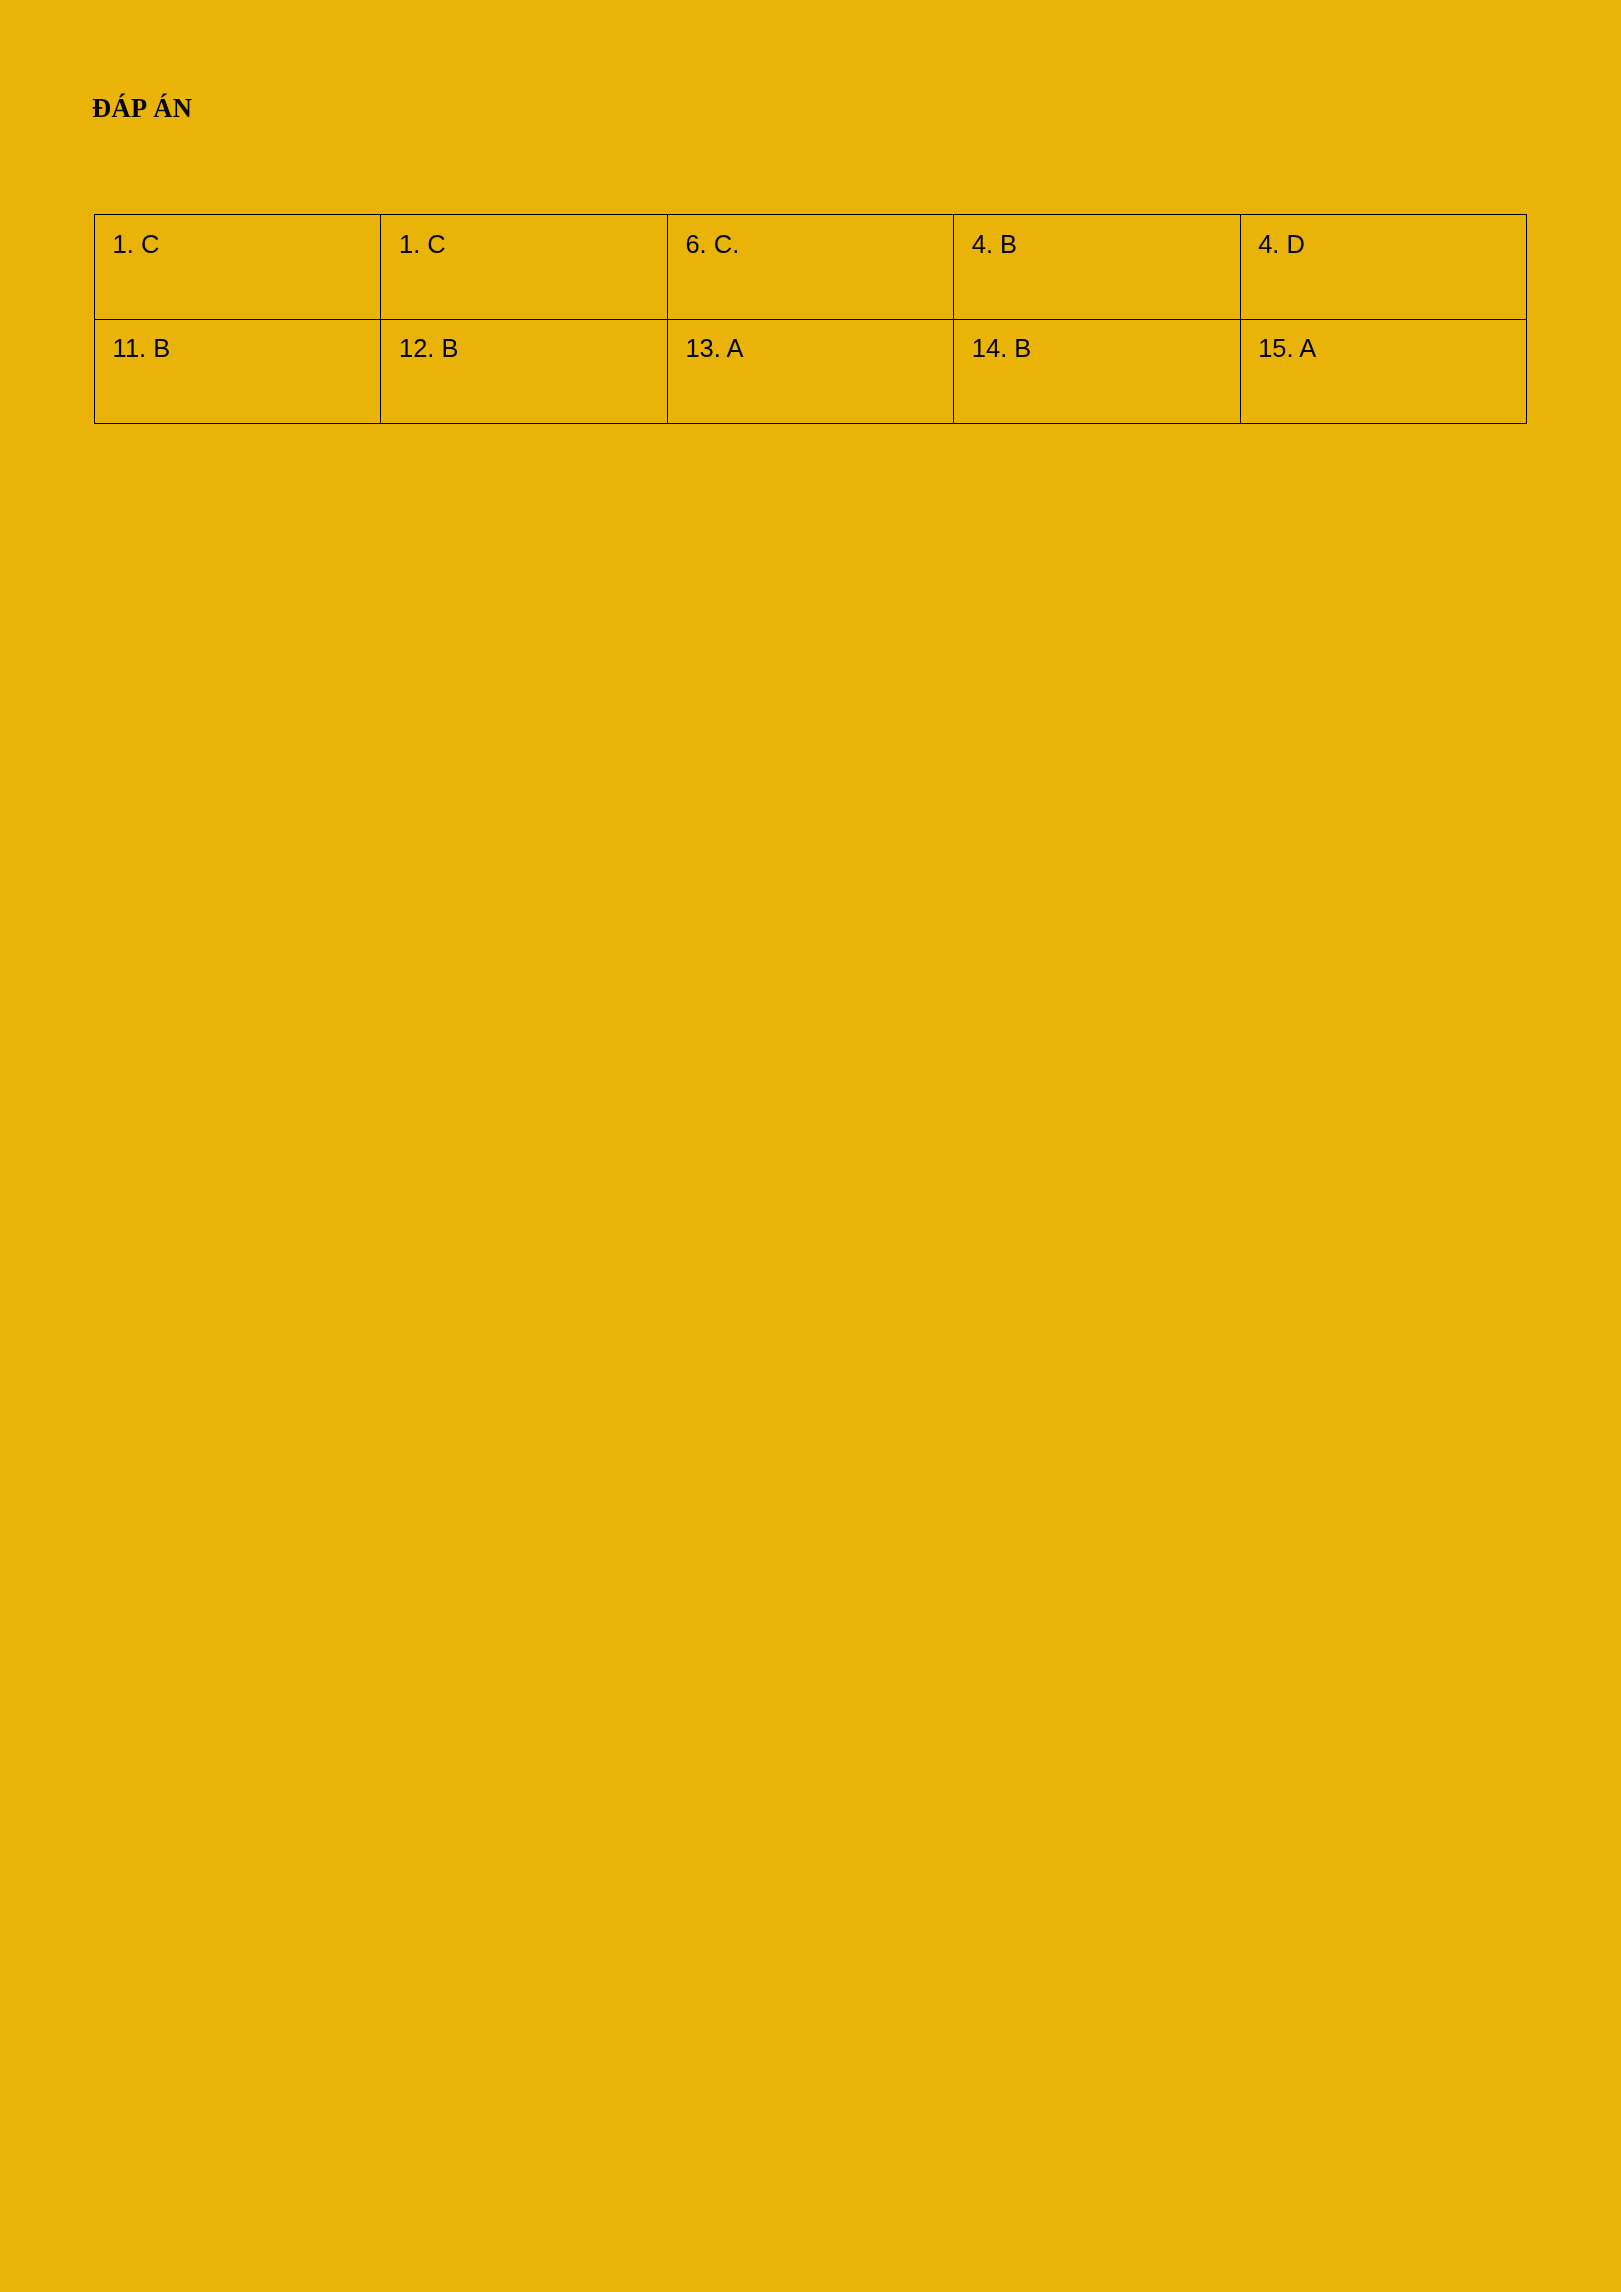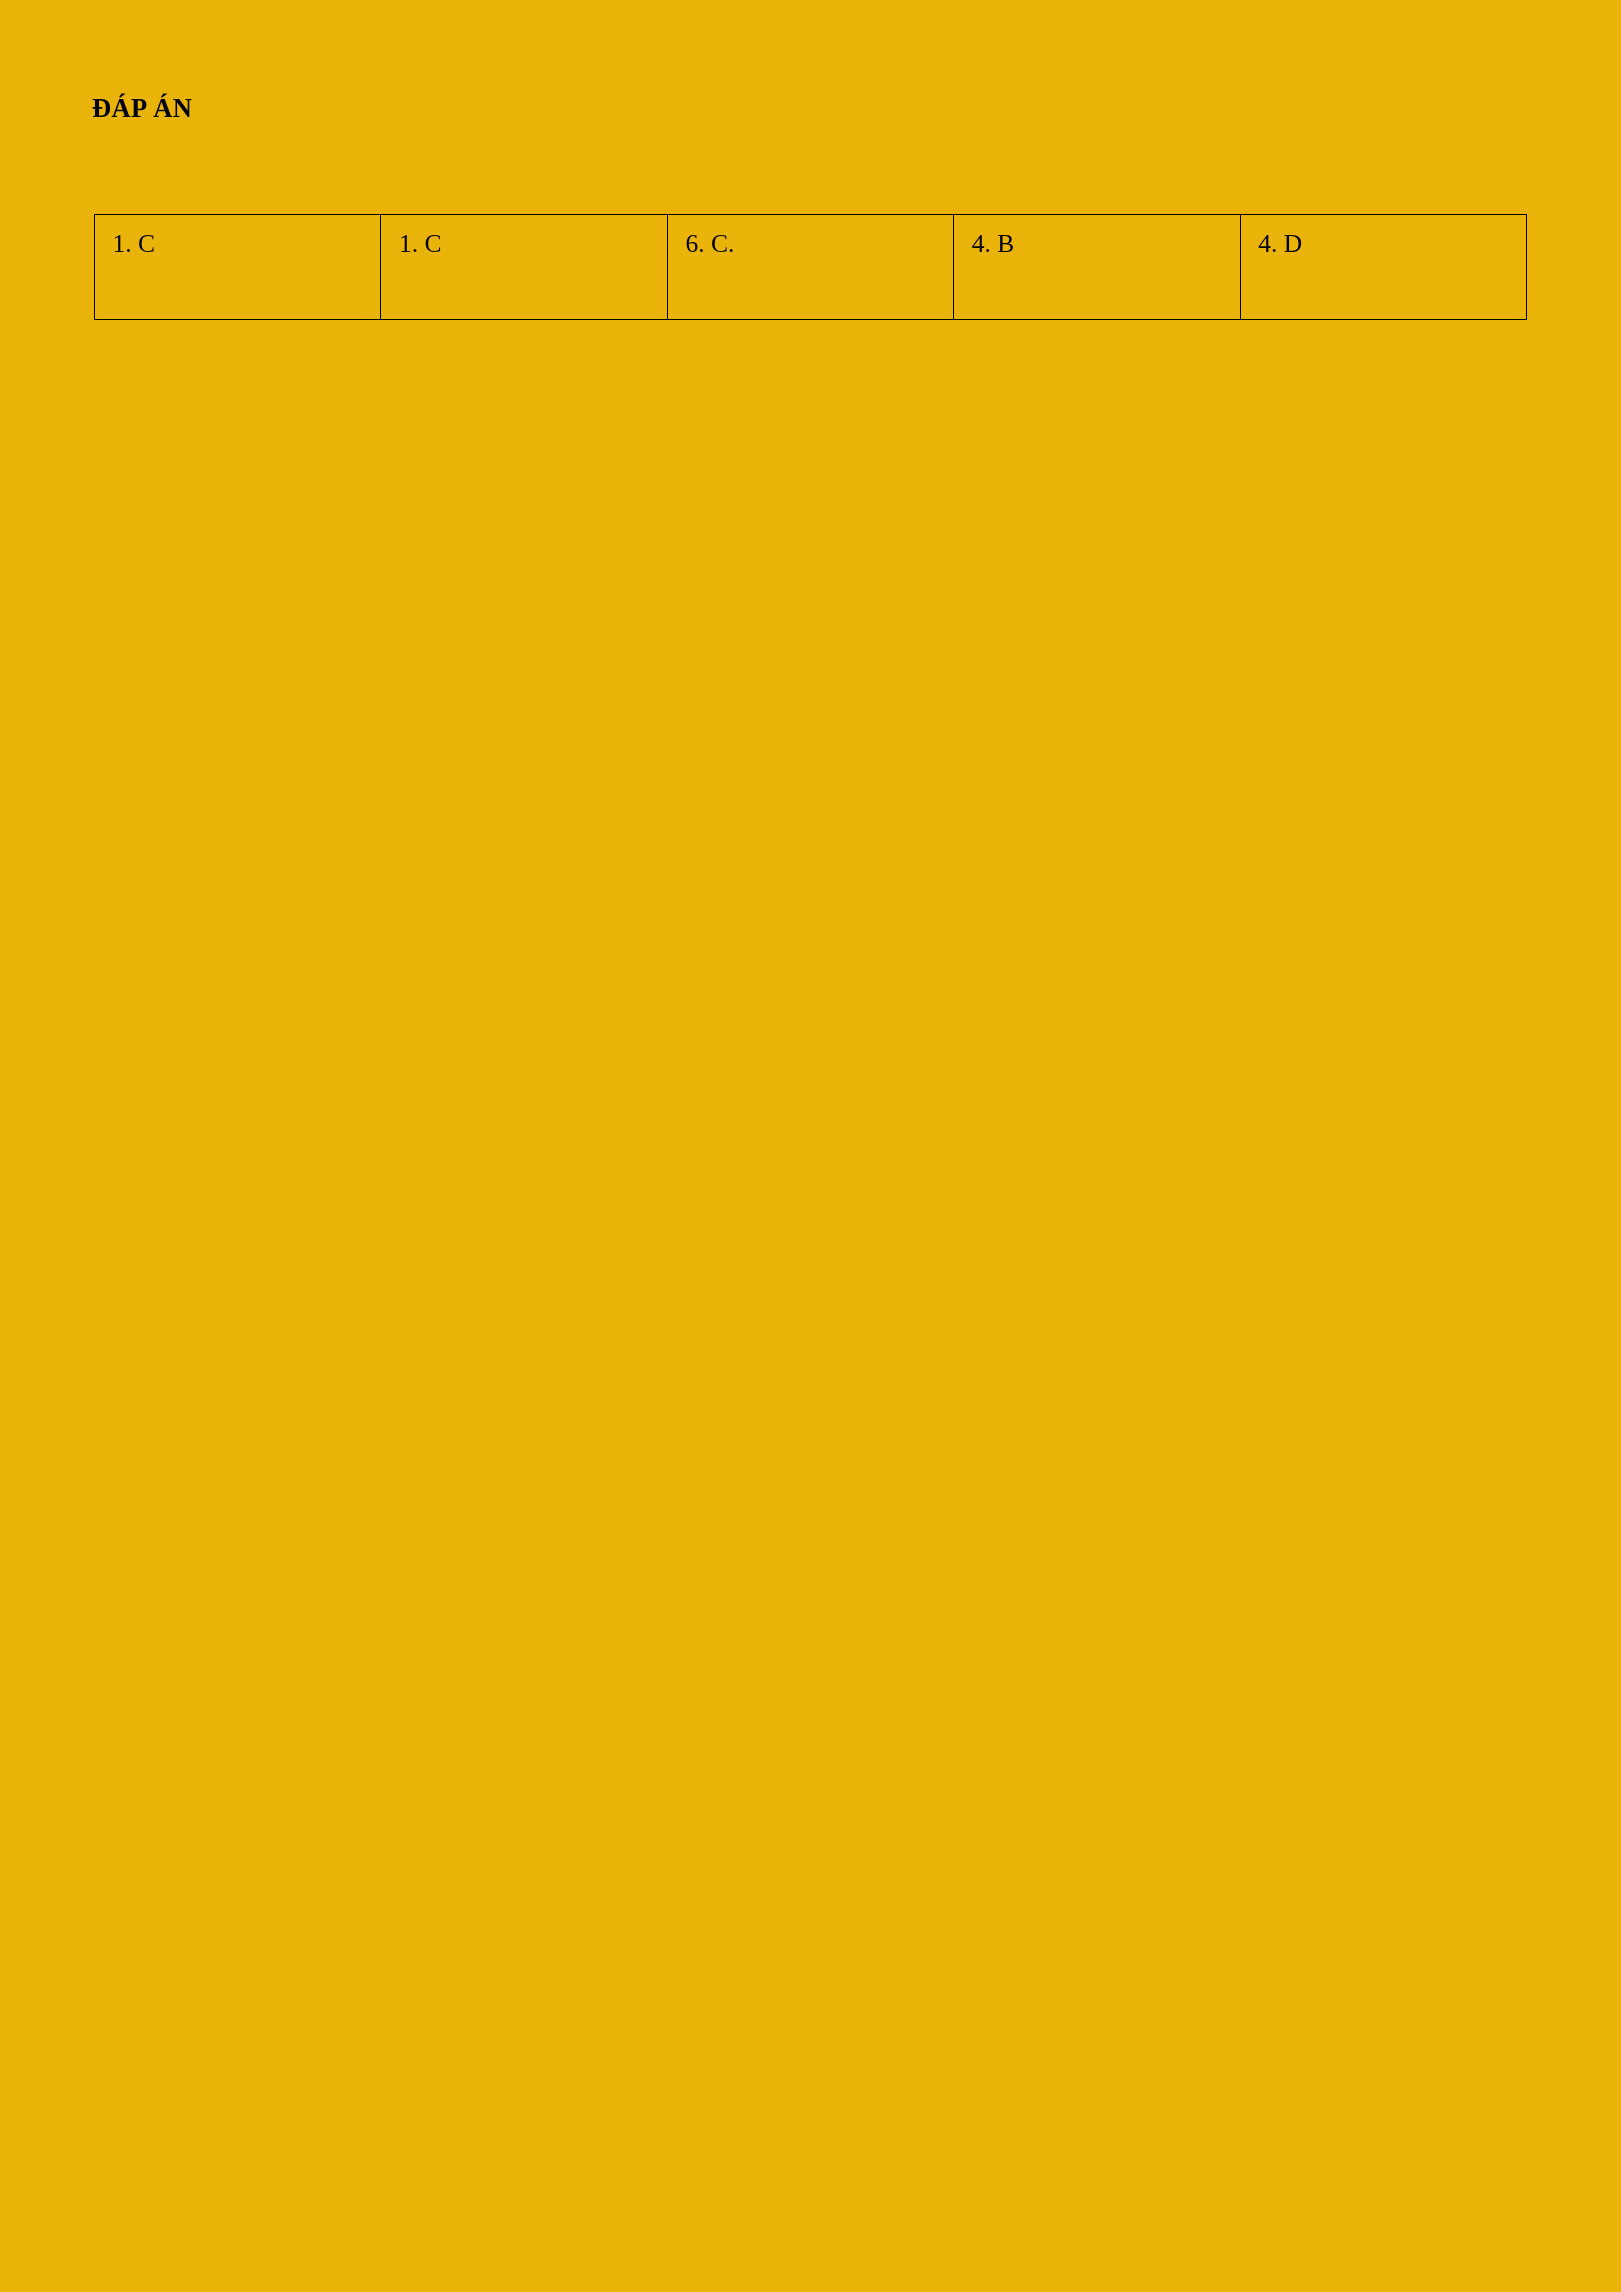--- a/index.html
+++ b/index.html
@@ -39,38 +39,45 @@
     width: 1433px;
     border-collapse: collapse;
     table-layout: fixed;
   }
   .answer-table td {
     border: 1.6px solid #000000;
     height: 90px;
     vertical-align: top;
     padding: 13.7px 0 0 17.6px;
     font-size: 25.5px;
-    font-family: Liberation Serif, serif;
+    font-family: Liberation Sans, sans-serif;
     line-height: 1.2;
     font-weight: normal;
   }
 </style>
 </head>
 <body>
 
 <div class="page">
 
   <div class="doc-title">ĐÁP ÁN</div>
 
   <table class="answer-table">
     <tbody>
       <tr>
         <td>1. C</td>
         <td>1. C</td>
         <td>6. C.</td>
         <td>4. B</td>
         <td>4. D</td>
       </tr>
+      <tr>
+        <td>11. B</td>
+        <td>12. B</td>
+        <td>13. A</td>
+        <td>14. B</td>
+        <td>15. A</td>
+      </tr>
     </tbody>
   </table>
 
 </div>
 
 
 </body></html>

